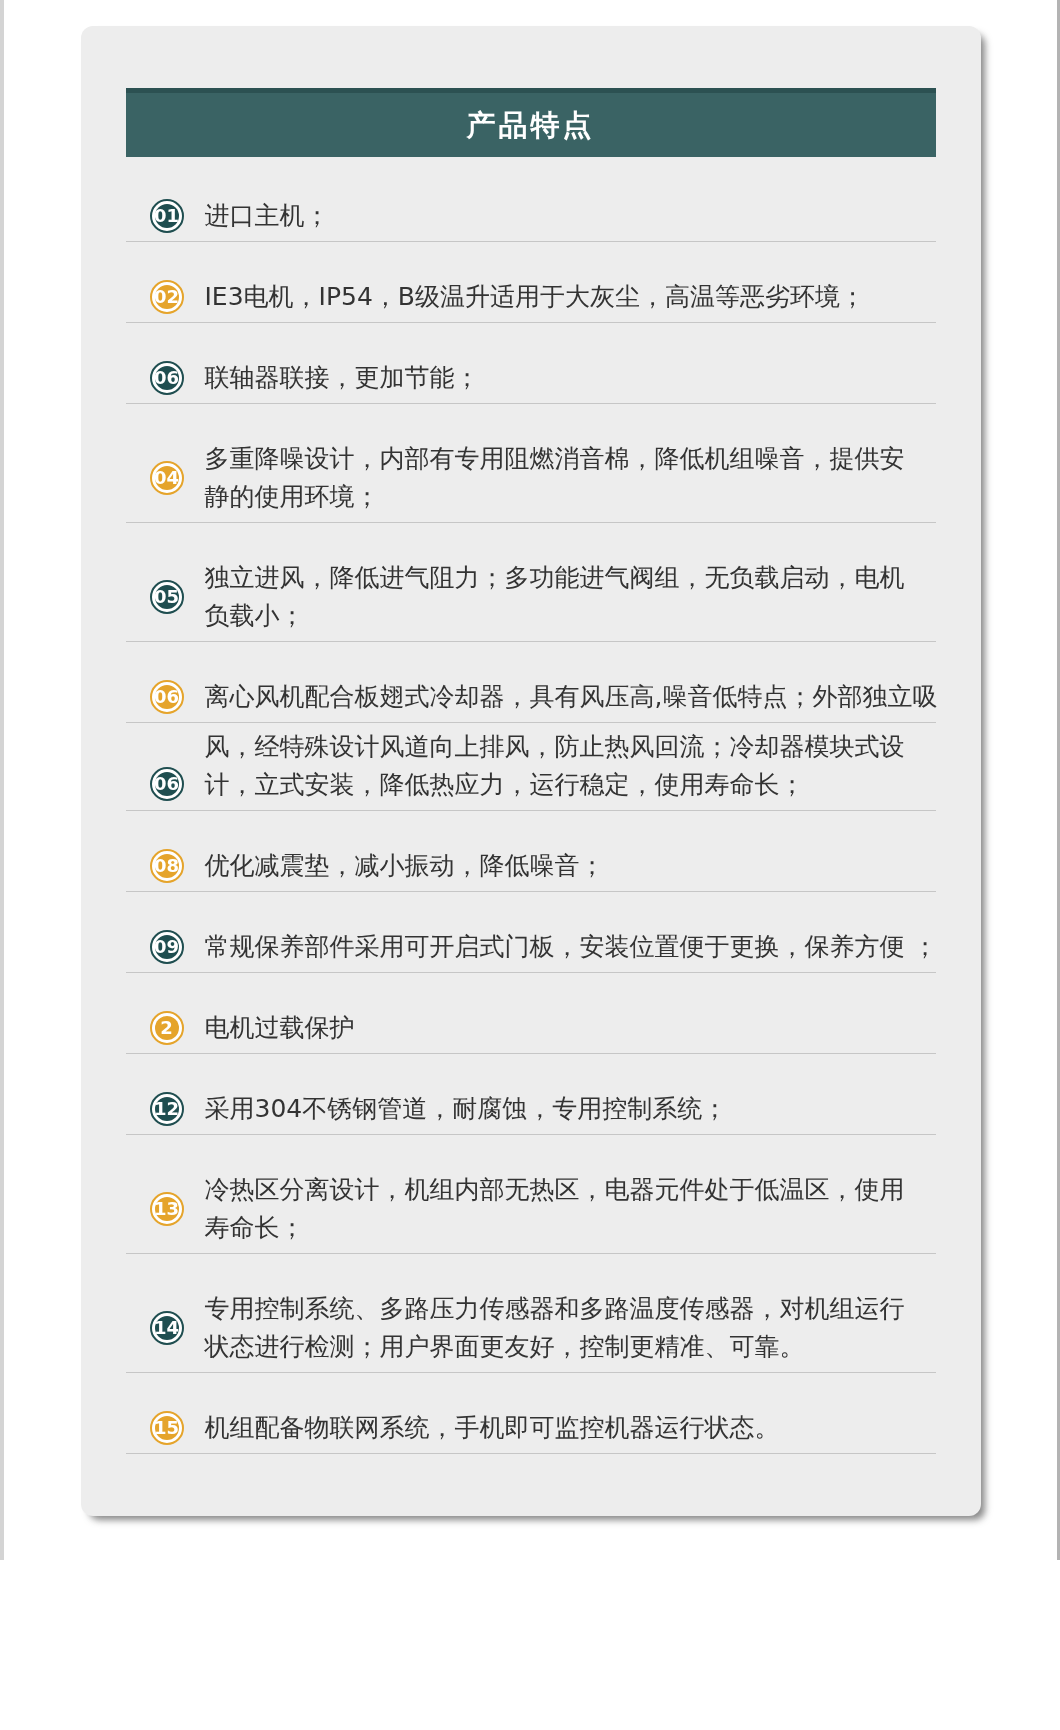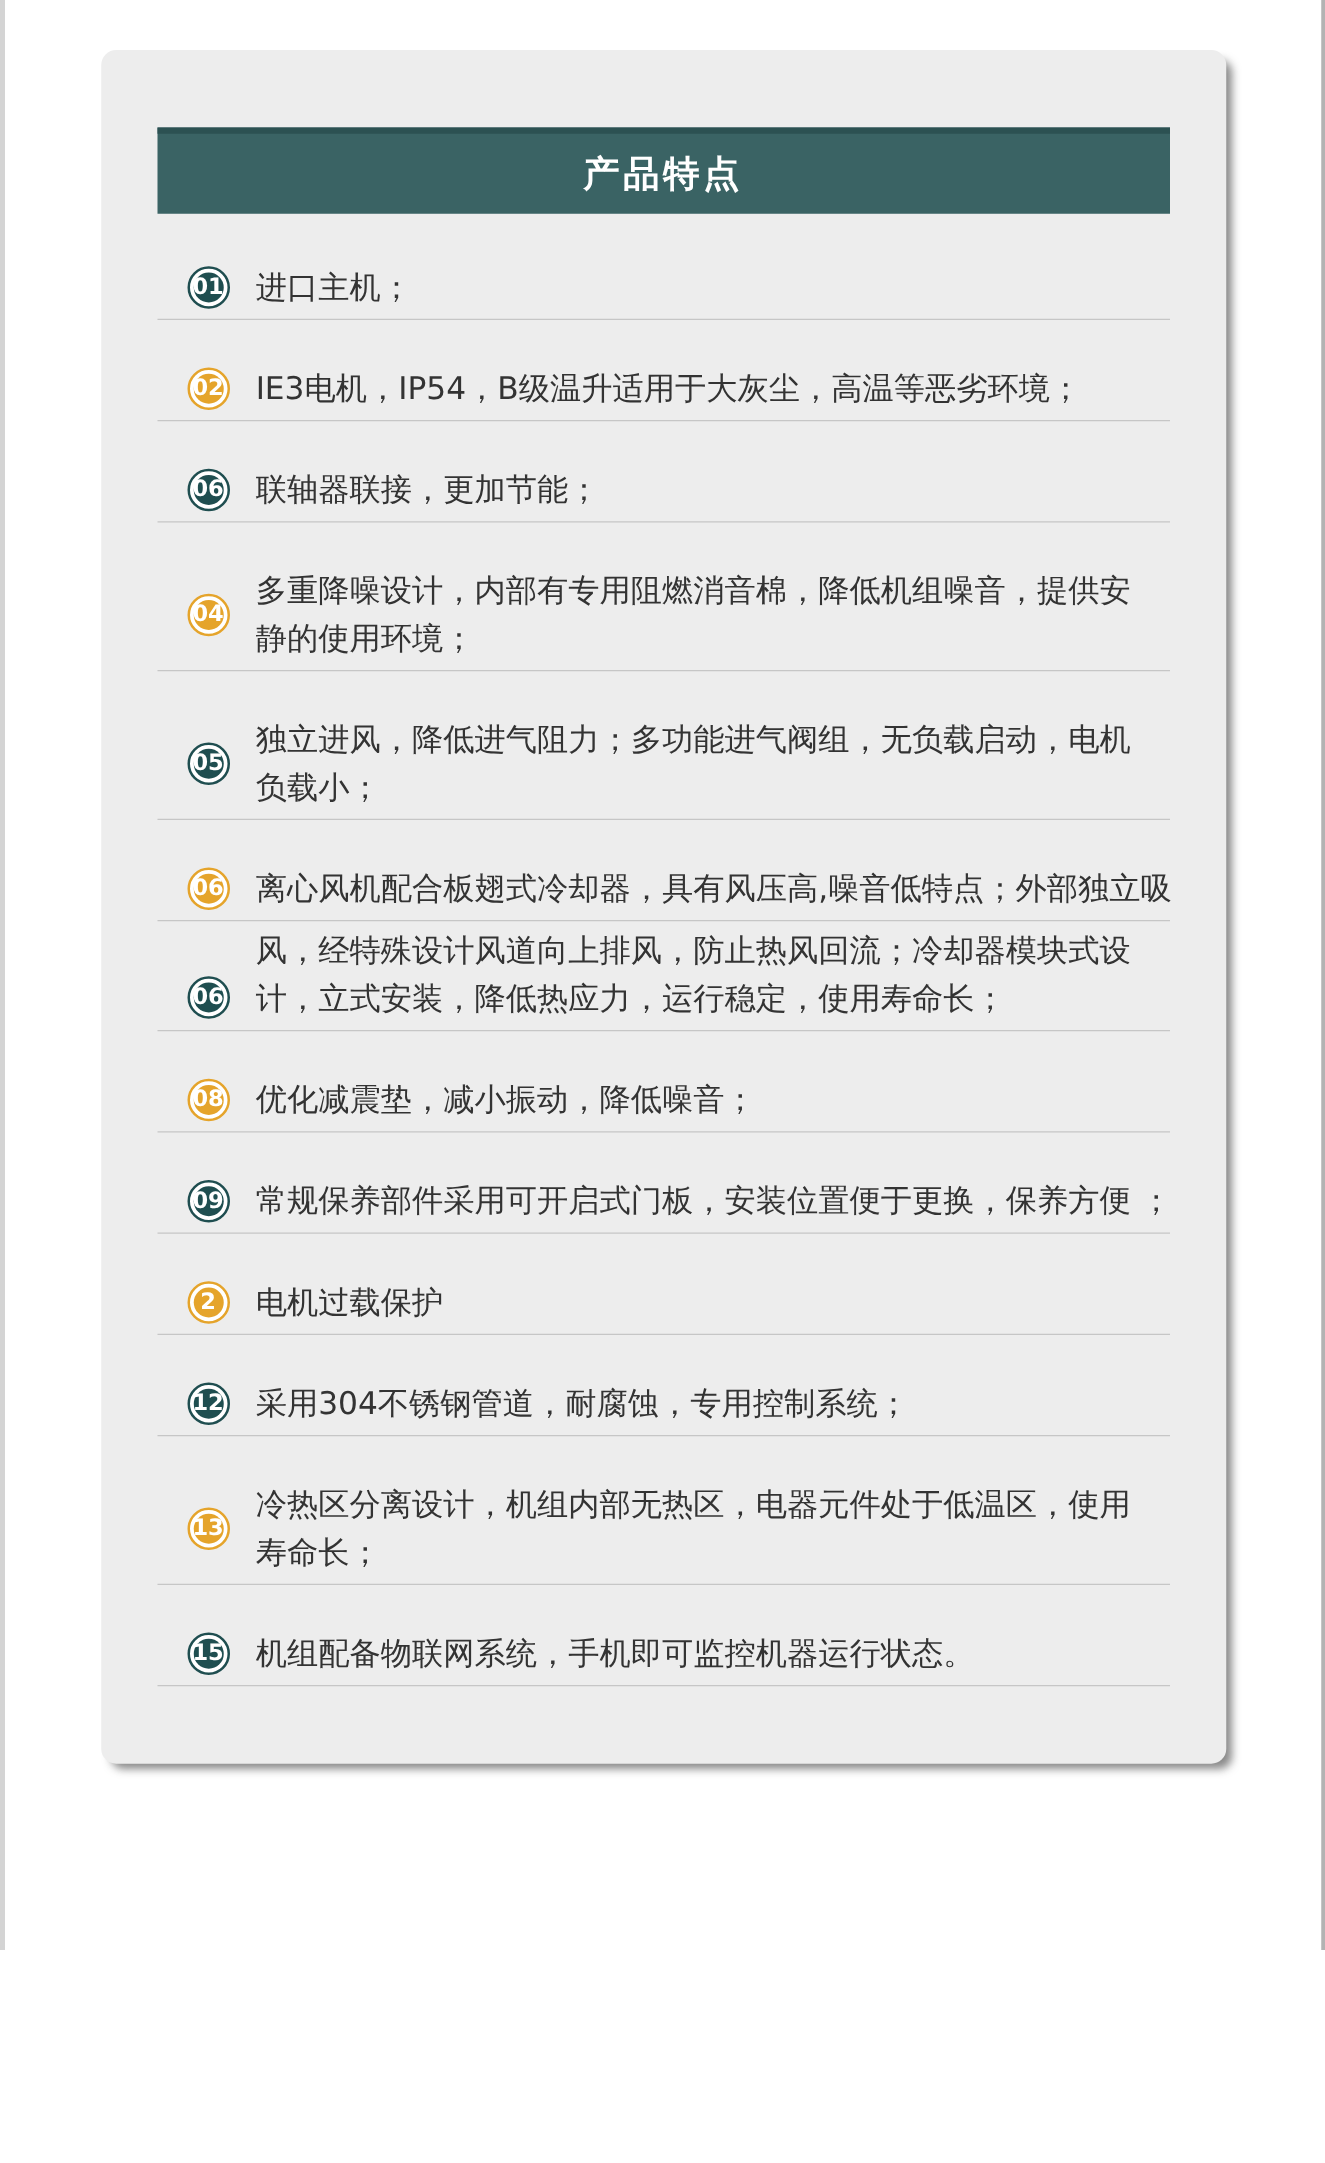--- a/index.html
+++ b/index.html
@@ -7,21 +7,21 @@
     width:1060px;height:1730px;
     background:#ffffff;
     font-family:"DejaVu Sans","Liberation Sans",sans-serif;
     overflow:hidden;
   }
   .page{
     box-sizing:border-box;
     width:1060px;height:1560px;
     border-left:4px solid #d4d4d4;
     border-right:3px solid #b3b3b3;
-    padding-top:40px;
+    padding-top:26px;
   }
   .card{
     box-sizing:border-box;
     width:900px;
     margin:0 auto;
     background:#ededed;
     border-radius:12px;
     box-shadow:6px 6px 7px -2px rgba(40,40,40,0.55);
     padding-top:62px;
     padding-bottom:62px;
@@ -182,20 +182,26 @@
         <div class="text">采用304不锈钢管道，耐腐蚀，专用控制系统；</div>
       </div>
 
       <div class="item">
         <span class="badge">
             <span class="badge-inner">13</span>
           </span>
         <div class="text">冷热区分离设计，机组内部无热区，电器元件处于低温区，使用寿命长；</div>
       </div>
 
+      <div class="item">
+        <span class="badge">
+            <span class="badge-inner">14</span>
+          </span>
+        <div class="text">专用控制系统、多路压力传感器和多路温度传感器，对机组运行状态进行检测；用户界面更友好，控制更精准、可靠。</div>
+      </div>
 
       <div class="item one-line">
         <span class="badge">
             <span class="badge-inner">15</span>
           </span>
         <div class="text">机组配备物联网系统，手机即可监控机器运行状态。</div>
       </div>
 
     </div>
   </div>

